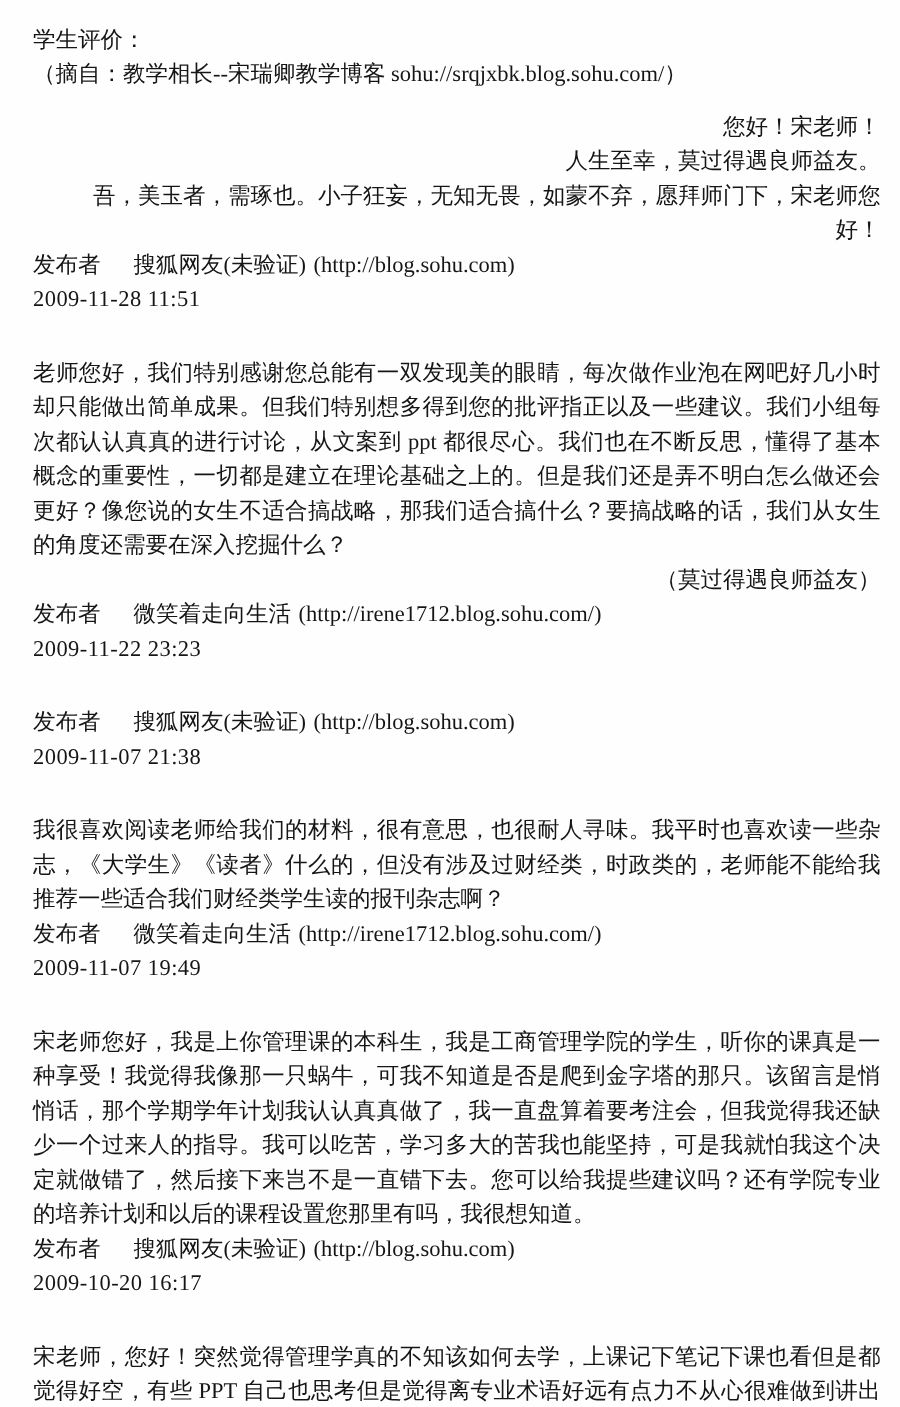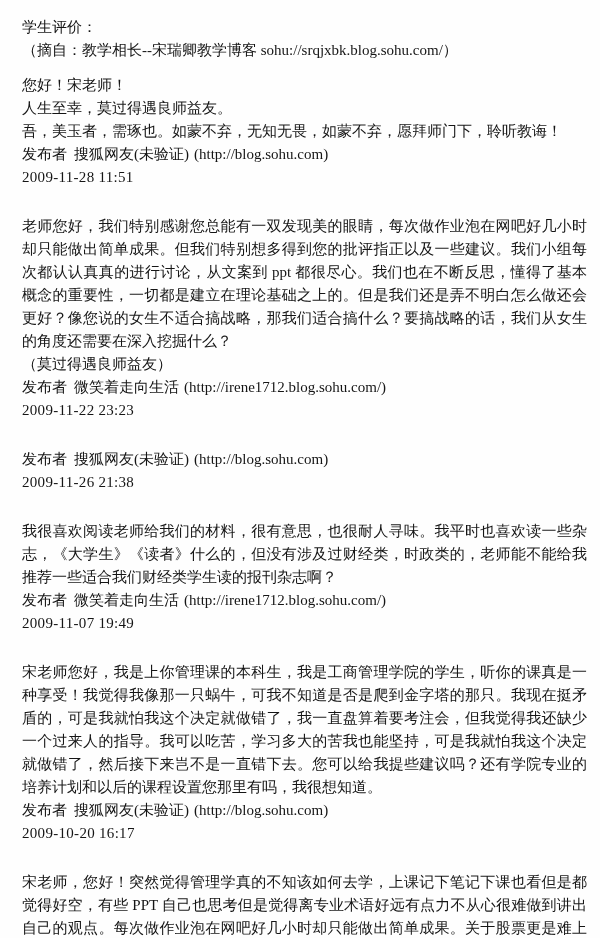--- a/index.html
+++ b/index.html
@@ -29,76 +29,77 @@
     margin-bottom: 26px;
   }
   .comment-block:last-child {
     margin-bottom: 0;
   }
   .comment-body {
     text-align: justify;
     text-justify: inter-ideograph;
   }
   .body-line {
-    text-align: left;
+    text-align: right;
+    margin-left: 20px;
   }
   .author-line .publisher-label {
-    margin-right: 7px;
+    margin-right: 22px;
   }
   .author-line .author-name {
     margin-right: 5px;
   }
   .comment-timestamp {
     letter-spacing: 0.3px;
   }
 </style>
 </head>
 <body>
 
 <div class="header-block">
   <div class="page-title">学生评价：</div>
   <div class="source-attribution">（摘自：教学相长--宋瑞卿教学博客 sohu://srqjxbk.blog.sohu.com/）</div>
 </div>
 
 <div class="comment-block">
   <div class="body-line">您好！宋老师！</div>
   <div class="body-line">人生至幸，莫过得遇良师益友。</div>
-  <div class="body-line">吾，美玉者，需琢也。如蒙不弃，无知无畏，如蒙不弃，愿拜师门下，聆听教诲！</div>
+  <div class="body-line">吾，美玉者，需琢也。小子狂妄，无知无畏，如蒙不弃，愿拜师门下，宋老师您好！</div>
   <div class="author-line">
     <span class="publisher-label">发布者</span><span class="author-name">搜狐网友(未验证)</span><span class="author-url">(http://blog.sohu.com)</span>
   </div>
   <div class="comment-timestamp">2009-11-28 11:51</div>
 </div>
 
 <div class="comment-block">
   <div class="comment-body">老师您好，我们特别感谢您总能有一双发现美的眼睛，每次做作业泡在网吧好几小时却只能做出简单成果。但我们特别想多得到您的批评指正以及一些建议。我们小组每次都认认真真的进行讨论，从文案到 ppt 都很尽心。我们也在不断反思，懂得了基本概念的重要性，一切都是建立在理论基础之上的。但是我们还是弄不明白怎么做还会更好？像您说的女生不适合搞战略，那我们适合搞什么？要搞战略的话，我们从女生的角度还需要在深入挖掘什么？</div>
   <div class="body-line">（莫过得遇良师益友）</div>
   <div class="author-line">
     <span class="publisher-label">发布者</span><span class="author-name">微笑着走向生活</span><span class="author-url">(http://irene1712.blog.sohu.com/)</span>
   </div>
   <div class="comment-timestamp">2009-11-22 23:23</div>
 </div>
 
 <div class="comment-block">
   <div class="author-line">
     <span class="publisher-label">发布者</span><span class="author-name">搜狐网友(未验证)</span><span class="author-url">(http://blog.sohu.com)</span>
   </div>
-  <div class="comment-timestamp">2009-11-26 21:38</div>
+  <div class="comment-timestamp">2009-11-07 21:38</div>
 </div>
 
 <div class="comment-block">
   <div class="comment-body">我很喜欢阅读老师给我们的材料，很有意思，也很耐人寻味。我平时也喜欢读一些杂志，《大学生》《读者》什么的，但没有涉及过财经类，时政类的，老师能不能给我推荐一些适合我们财经类学生读的报刊杂志啊？</div>
   <div class="author-line">
     <span class="publisher-label">发布者</span><span class="author-name">微笑着走向生活</span><span class="author-url">(http://irene1712.blog.sohu.com/)</span>
   </div>
   <div class="comment-timestamp">2009-11-07 19:49</div>
 </div>
 
 <div class="comment-block">
-  <div class="comment-body">宋老师您好，我是上你管理课的本科生，我是工商管理学院的学生，听你的课真是一种享受！我觉得我像那一只蜗牛，可我不知道是否是爬到金字塔的那只。我现在挺矛盾的，可是我就怕我这个决定就做错了，我一直盘算着要考注会，但我觉得我还缺少一个过来人的指导。我可以吃苦，学习多大的苦我也能坚持，可是我就怕我这个决定就做错了，然后接下来岂不是一直错下去。您可以给我提些建议吗？还有学院专业的培养计划和以后的课程设置您那里有吗，我很想知道。</div>
+  <div class="comment-body">宋老师您好，我是上你管理课的本科生，我是工商管理学院的学生，听你的课真是一种享受！我觉得我像那一只蜗牛，可我不知道是否是爬到金字塔的那只。该留言是悄悄话，那个学期学年计划我认认真真做了，我一直盘算着要考注会，但我觉得我还缺少一个过来人的指导。我可以吃苦，学习多大的苦我也能坚持，可是我就怕我这个决定就做错了，然后接下来岂不是一直错下去。您可以给我提些建议吗？还有学院专业的培养计划和以后的课程设置您那里有吗，我很想知道。</div>
   <div class="author-line">
     <span class="publisher-label">发布者</span><span class="author-name">搜狐网友(未验证)</span><span class="author-url">(http://blog.sohu.com)</span>
   </div>
   <div class="comment-timestamp">2009-10-20 16:17</div>
 </div>
 
 <div class="comment-block">
   <div class="comment-body">宋老师，您好！突然觉得管理学真的不知该如何去学，上课记下笔记下课也看但是都觉得好空，有些 PPT 自己也思考但是觉得离专业术语好远有点力不从心很难做到讲出自己的观点。每次做作业泡在网吧好几小时却只能做出简单成果。关于股票更是难上加难上网也不知该到哪儿去学去看去分析。。现在真的很是发愁这门学科，难道是自己的专业真的不合自己？现在自信只剩一点点了，怎么办？</div>
 
 </div>

